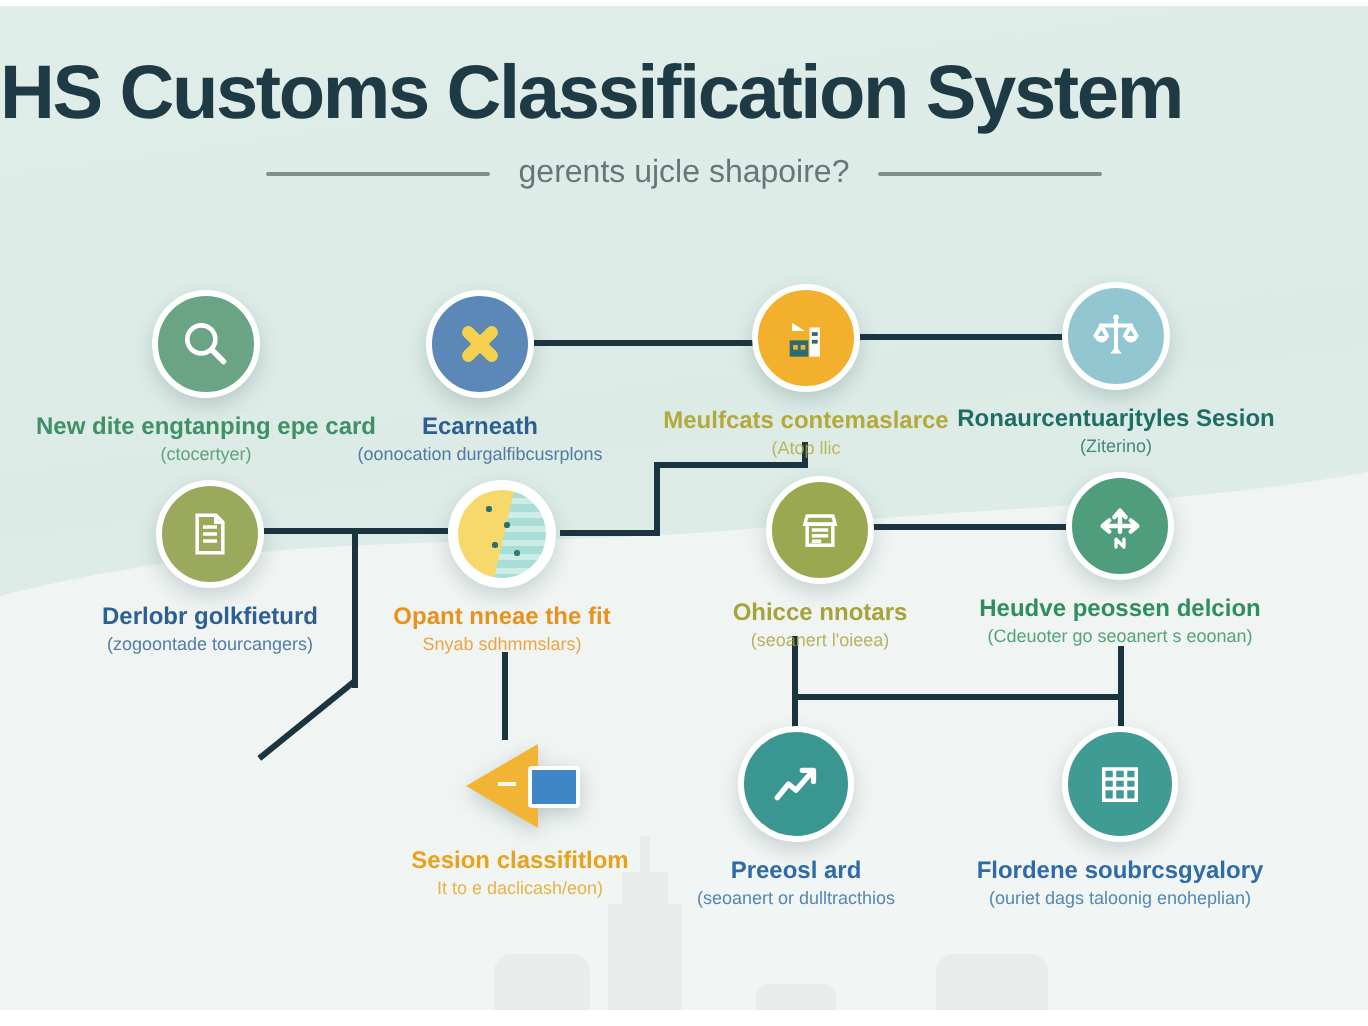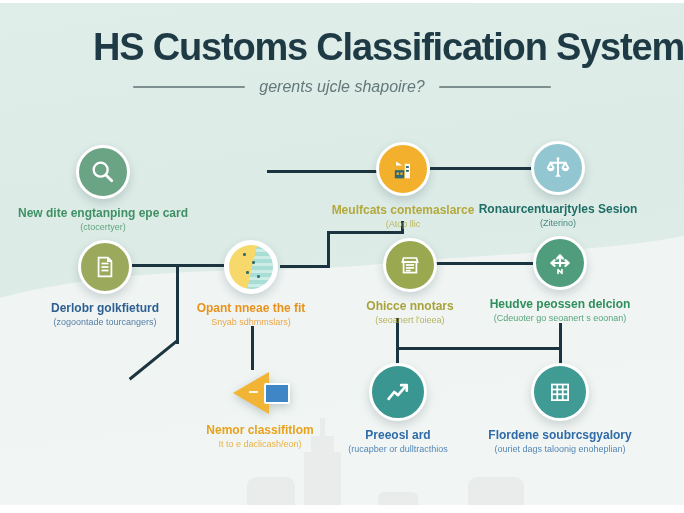--- a/index.html
+++ b/index.html
@@ -5,28 +5,28 @@
   html,body{margin:0;padding:0;background:#ffffff;}
   .stage{
     position:relative;width:684px;height:513px;overflow:hidden;
     font-family:"Liberation Sans",sans-serif;
     background:linear-gradient(172deg,#e0eee9 0%,#dcebe6 42%,#e7f1ed 100%);
   }
   .band{position:absolute;left:0;right:0;background:#ffffff;z-index:6;}
   .band.top{top:0;height:3px;}
   .band.bottom{bottom:0;height:8px;}
   .bg-svg{position:absolute;left:0;top:0;z-index:0;}
-  .header{position:absolute;left:0;top:26px;width:684px;text-align:right;z-index:3;}
+  .header{position:absolute;left:0;top:26px;width:684px;text-align:left;z-index:3;}
   .title{
     margin:0;font-size:38px;font-weight:700;letter-spacing:-1.2px;
     color:#1e3a44;line-height:1.12;
   }
   .subtitle-row{display:flex;align-items:center;justify-content:center;margin-top:9px;gap:14px;}
   .rule{display:inline-block;width:112px;height:2px;background:#7d8f8f;border-radius:1px;}
-  .subtitle{font-size:16px;color:#64787a;font-style:italic;}
+  .subtitle{font-size:16px;color:#64787a;}
   .ln{position:absolute;background:#1b3440;z-index:1;}
   .ln-diag{transform-origin:0 0;transform:rotate(141deg);}
   .node{position:absolute;width:190px;display:flex;flex-direction:column;align-items:center;z-index:2;}
   .circle{
     width:48px;height:48px;border-radius:50%;border:3px solid #ffffff;
     box-shadow:0 4px 10px rgba(40,70,80,.20);
     display:flex;align-items:center;justify-content:center;
   }
   .circle.big{width:52px;height:52px;}
   .lbl{margin-top:7px;font-size:12px;font-weight:700;line-height:1.18;text-align:center;}
@@ -95,20 +95,30 @@
     <div class="circle" style="background: rgb(107, 163, 133);">
       <svg width="28" height="28" viewBox="0 0 24 24">
         <circle cx="10" cy="10" r="6" fill="none" stroke="#ffffff" stroke-width="2"></circle>
         <line x1="14.5" y1="14.5" x2="19.5" y2="19.5" stroke="#ffffff" stroke-width="2.4" stroke-linecap="round"></line>
       </svg>
     </div>
     <div class="lbl" style="color: rgb(63, 145, 101); text-align: center;">New dite engtanping epe card</div>
     <div class="sub" style="color: rgb(63, 145, 101);">(ctocertyer)</div>
   </div>
 
+  <div class="node" style="left:145px;top:145px;">
+    <div class="circle" style="background: rgb(92, 136, 184);">
+      <svg width="28" height="28" viewBox="0 0 24 24">
+        <line x1="7" y1="7" x2="17" y2="17" stroke="#f6d14e" stroke-width="5.4" stroke-linecap="round"></line>
+        <line x1="17" y1="7" x2="7" y2="17" stroke="#f6d14e" stroke-width="5.4" stroke-linecap="round"></line>
+      </svg>
+    </div>
+    <div class="lbl" style="color: rgb(45, 95, 147);">Ecarneath</div>
+    <div class="sub" style="color: rgb(45, 95, 147);">(oonocation durgalfibcusrplons</div>
+  </div>
 
   <div class="node" style="left:308px;top:142px;">
     <div class="circle" style="background: rgb(242, 176, 44);">
       <svg width="28" height="28" viewBox="0 0 24 24">
         <rect x="13.5" y="7.5" width="4.5" height="12.5" fill="#ffffff" opacity="0.95"></rect>
         <rect x="14.5" y="9.5" width="2.5" height="1.6" fill="#2a6b74"></rect>
         <rect x="14.5" y="12.8" width="2.5" height="1.6" fill="#2a6b74"></rect>
         <rect x="5" y="13" width="8" height="7" fill="#2a6b74"></rect>
         <path d="M6,12 L6,5.5 L11.5,9 L6,9 Z" fill="#ffffff"></path>
         <rect x="6.5" y="15" width="2" height="2" fill="#f2b02c"></rect>
@@ -194,35 +204,35 @@
     <div class="lbl" style="color: rgb(47, 143, 92);">Heudve peossen delcion</div>
     <div class="sub" style="color: rgb(47, 143, 92);">(Cdeuoter go seoanert s eoonan)</div>
   </div>
 
 
   <div class="node" style="left:165px;top:370px;">
     <div class="arrow-wrap">
       <div class="arrow-tri" style="background: rgb(242, 180, 52);"></div>
       <div class="arrow-rect" style="background: rgb(63, 134, 198);"></div>
     </div>
-    <div class="lbl" style="color: rgb(232, 162, 28);">Nemor classifitlom</div>
+    <div class="lbl" style="color: rgb(232, 162, 28);">Sesion classifitlom</div>
     <div class="sub" style="color: rgb(232, 162, 28);">It to e daclicash/eon)</div>
   </div>
 
   <div class="node" style="left:303px;top:363px;">
     <div class="circle big" style="background: rgb(58, 150, 145);">
       <svg width="30" height="30" viewBox="0 0 24 24">
         <g stroke="#ffffff" stroke-width="2.1" fill="none" stroke-linecap="round" stroke-linejoin="round">
           <polyline points="4.5,17.5 9,12 12,14.5 18.5,7"></polyline>
           <polyline points="14.5,6.5 19,6.5 19,11"></polyline>
         </g>
       </svg>
     </div>
     <div class="lbl" style="color: rgb(46, 107, 168);">Preeosl ard</div>
-    <div class="sub" style="color: rgb(46, 107, 168);">(rucapber or dulltracthios</div>
+    <div class="sub" style="color: rgb(46, 107, 168);">(seoanert or dulltracthios</div>
   </div>
 
   <div class="node" style="left:465px;top:363px;">
     <div class="circle big" style="background: rgb(63, 155, 148);">
       <svg width="30" height="30" viewBox="0 0 24 24">
         <g stroke="#ffffff" stroke-width="1.4" fill="none">
           <rect x="5.5" y="6" width="13" height="12.5"></rect>
           <line x1="9.8" y1="6" x2="9.8" y2="18.5"></line>
           <line x1="14.2" y1="6" x2="14.2" y2="18.5"></line>
           <line x1="5.5" y1="10" x2="18.5" y2="10"></line>

